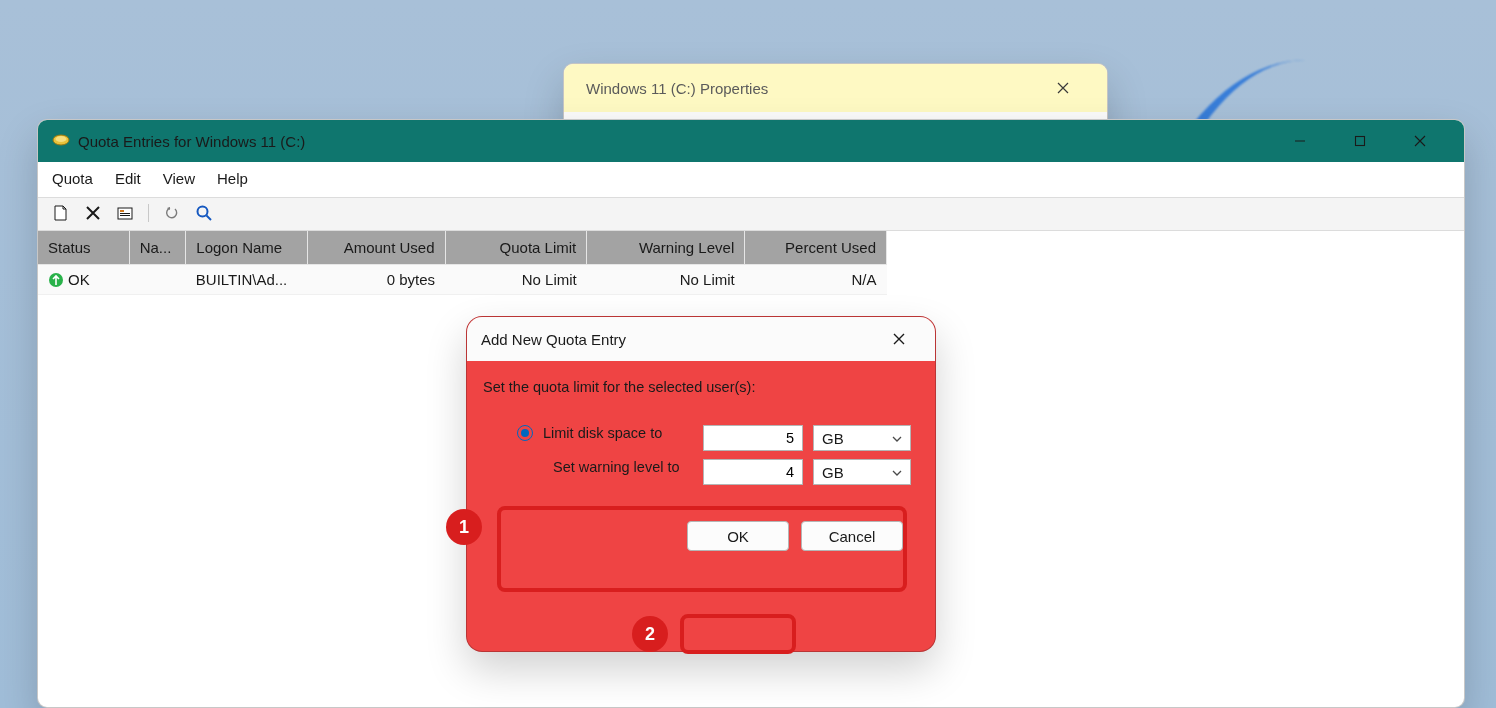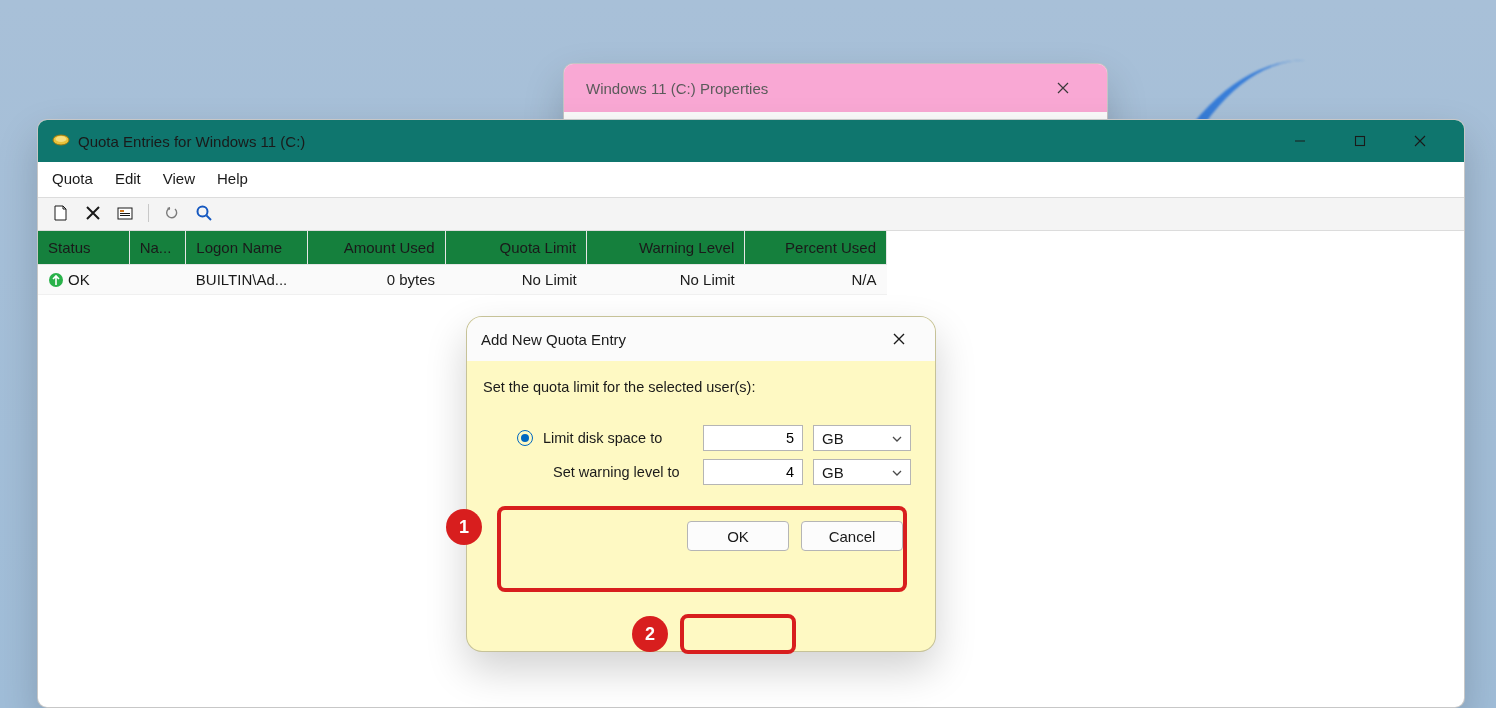--- a/index.html
+++ b/index.html
@@ -54,21 +54,21 @@
     color: #1a1a1a;
   }
   .titlebar-btn svg { width: 12px; height: 12px; }
 
   
   .win-properties {
     left: 563px; top: 63px;
     width: 545px; height: 100px; 
     z-index: 1;
   }
-  .win-properties .titlebar { background: #f9a8d4; height: 48px; }
+  .win-properties .titlebar { background: #fef9c3; height: 48px; }
   .win-properties .title { color: #5b5b5b; margin-left: 8px; }
 
   
   .win-quota {
     left: 37px; top: 119px;
     width: 1428px; height: 589px;
     z-index: 5;
     background: #ffffff;
   }
   .win-quota .titlebar { background: #0f766e; }
@@ -93,57 +93,57 @@
   .toolbar-btn svg { width: 18px; height: 18px; }
 
   
   .q-table { width: 849px; border-collapse: collapse; font-size: 15px; }
   .q-table th {
     text-align: left;
     font-weight: 400;
     padding: 8px 10px;
     border-right: 1px solid #e6e6e6;
     border-bottom: 1px solid #e6e6e6;
-    background: #15803d;
+    background: #a3a3a3;
     white-space: nowrap;
   }
   .q-table th.r, .q-table td.r { text-align: right; }
   .q-table td {
     padding: 6px 10px;
     border-bottom: 1px solid #f0f0f0;
     background: #fafafa;
     white-space: nowrap;
   }
   .status-cell { display:flex; align-items:center; gap:4px;}
   .status-dot {
     width: 16px; height: 16px;
   }
 
   
   .win-dialog {
     left: 466px; top: 316px;
     width: 470px; height: 336px;
     z-index: 20;
-    background: #fef9c3;
+    background: #ef4444;
     border-radius: 16px;
   }
   .win-dialog .titlebar { background: #fbfbfb; height: 44px; }
   .dlg-close { width: 44px; }
   .dlg-body { padding: 18px 16px 0 16px; font-size: 14.5px; }
   .dlg-user-row { display:flex; align-items:center; gap:14px; margin-bottom: 18px;}
   .dlg-avatar { width:42px; height:42px; }
   .dlg-instr { margin-bottom: 28px; }
   .opt-row { display:flex; align-items:center; gap:10px; padding: 6px 0 6px 34px;}
   .radio {
     width: 16px; height: 16px; border: 1.5px solid #6a6a6a; border-radius: 50%;
     display:inline-flex; align-items:center; justify-content:center;
   }
   .radio.selected { border-color: #0067c0; }
   .radio.selected::after { content:""; width:8px; height:8px; background:#0067c0; border-radius:50%; }
-  .limit-row { display:flex; align-items:center; gap:10px; padding: 4px 0 4px 34px;}
+  .limit-row { display:flex; align-items:flex-start; gap:10px; padding: 4px 0 4px 34px;}
   .limit-row.first { padding-top: 2px;}
   .num-input {
     width: 100px; height: 26px;
     border: 1px solid #b5b5b5;
     background: #ffffff;
     text-align: right;
     padding: 0 8px;
     font-size: 14.5px;
   }
   .unit-select {

